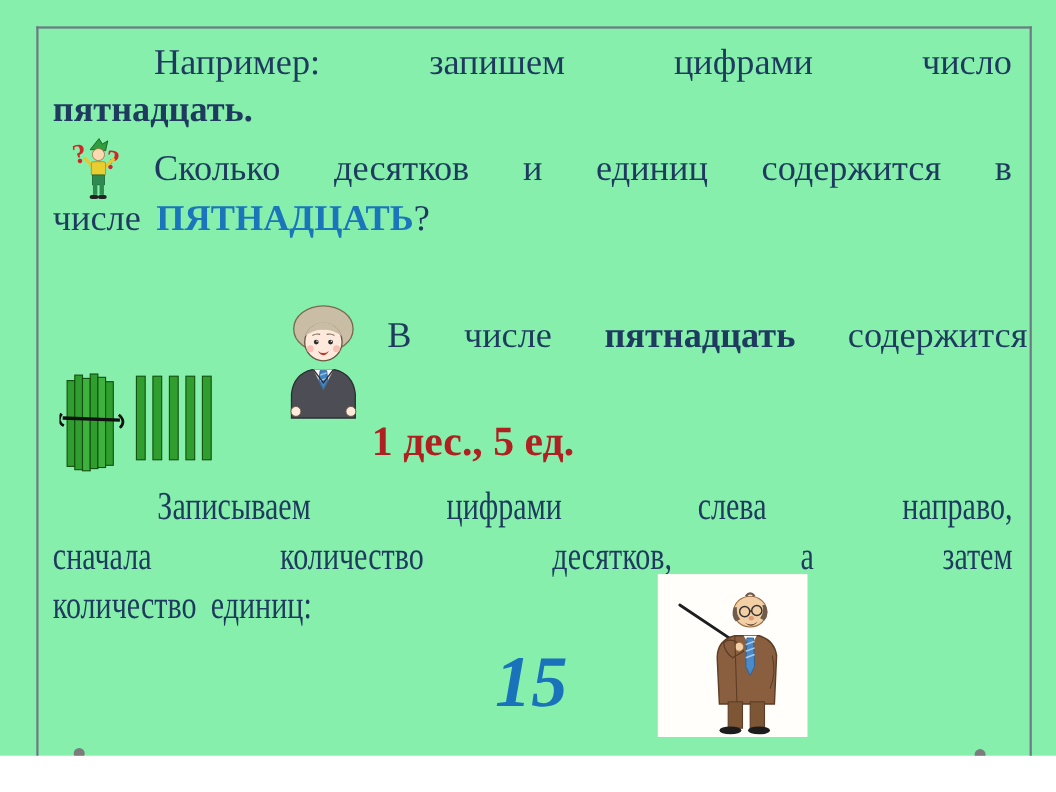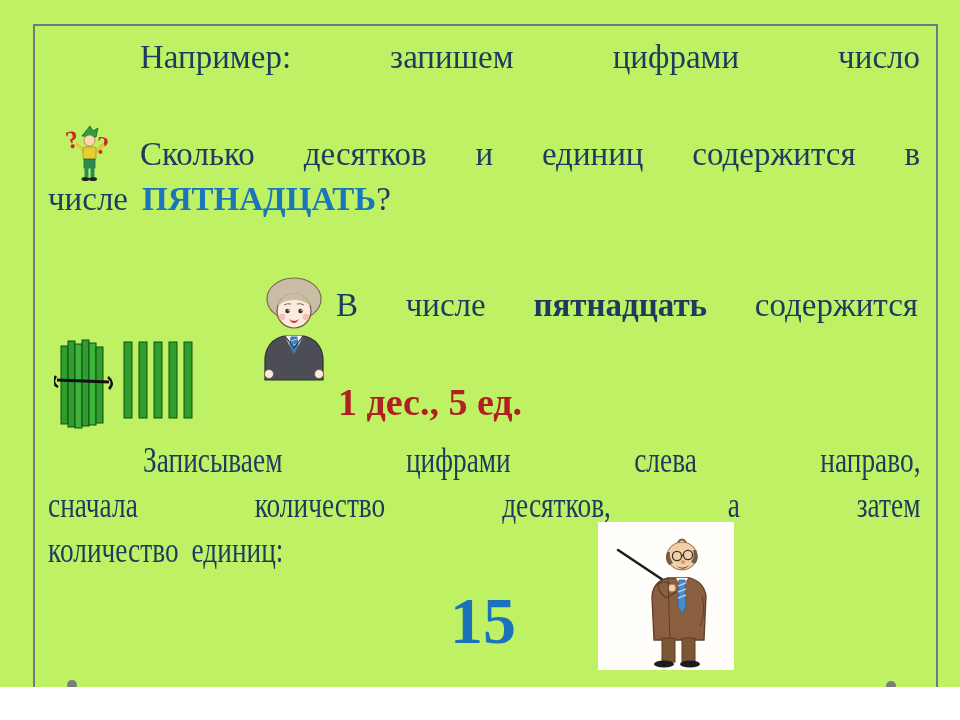--- a/index.html
+++ b/index.html
@@ -1,72 +1,73 @@
 <!DOCTYPE html>
 <html><head>
 <meta charset="utf-8">
 <style>
   html,body{margin:0;padding:0;}
   .slide{
     position:relative;width:960px;height:687px;overflow:hidden;
-    background:#bef264;
+    background:#86efac;
     font-family:"Liberation Serif",serif;
     color:#1e3a5e;
   }
   .frame{
     position:absolute;left:33px;top:24px;width:901px;height:675px;
     border-top:2px solid #6d7884;border-left:2px solid #6d7884;border-right:2px solid #6d7884;
   }
   p{margin:0;}
   .line{
     position:absolute;left:48px;width:872px;
     font-size:33px;line-height:45px;color:#1e3a5e;
   }
   .just{text-align:justify;text-align-last:justify;}
   .t1{top:35px;padding-left:92px;width:780px;}
   .t2{top:78px;}
   .t3{top:132px;padding-left:92px;width:780px;}
   .t4{top:177px;}
   .blue{color:#1b75bb;}
   .gap{margin-left:14px;}
-  .m1{left:336px;width:582px;top:283px;}
+  .m1{left:352px;width:582px;top:283px;}
   .m2{left:338px;width:582px;top:327px;word-spacing:7px;}
   .m3{left:338px;width:582px;top:380px;font-size:38px;font-weight:bold;color:#b02020;}
   .rule{
     position:absolute;left:48px;top:438px;width:1148px;
     transform:scaleX(0.76);transform-origin:0 0;
   }
   .rline{
     font-size:36px;line-height:45px;color:#1e3a5e;width:1148px;
   }
   .r1{padding-left:125px;width:1023px;}
   .r3{word-spacing:8px;}
   .big15{
     position:absolute;left:450px;top:586px;
-    font-size:66px;line-height:70px;font-weight:bold;color:#1a72ba;
+    font-size:66px;line-height:70px;font-weight:bold;color:#1a72ba;font-style:italic;
   }
   .icon,.img{position:absolute;}
   .jester{left:66px;top:124px;width:48px;height:60px;}
   .sticks{left:54px;top:336px;width:150px;height:100px;}
   .boy{left:252px;top:274px;width:84px;height:108px;}
   .teacher{left:598px;top:522px;width:136px;height:148px;background:#fffefb;}
   .footer-line-dark{position:absolute;left:26px;top:699px;width:910px;height:2px;background:#4a5866;}
   .footer-line-light{position:absolute;left:26px;top:701px;width:910px;height:3px;background:#dde7f1;}
   .dot{position:absolute;width:10px;height:10px;border-radius:50%;background:#7c7c7c;}
   .dot-left{left:67px;top:680px;}
   .dot-right{left:886px;top:681px;}
   b{font-weight:bold;}
 </style>
 </head>
 <body>
 
 <div class="slide">
   <div class="frame"></div>
 
   <p class="line just t1">Например: запишем цифрами число</p>
+  <p class="line t2"><b>пятнадцать.</b></p>
 
   <div class="icon jester">
     <svg width="48" height="60" viewBox="0 0 48 60">
       <text x="0" y="24" font-size="25" font-weight="bold" fill="#cf2727" font-family="serif" transform="rotate(-12 6 16)">?</text>
       <text x="30" y="30" font-size="25" font-weight="bold" fill="#cf2727" font-family="serif" transform="rotate(10 38 22)">?</text>
       <path d="M16 12 L24 2 L27 7 L32 4 L30 13 Z" fill="#2f9e3f" stroke="#1a5c24" stroke-width="0.8"></path>
       <circle cx="23.5" cy="16.5" r="5.5" fill="#fcd9b0" stroke="#9a6a3a" stroke-width="0.7"></circle>
       <path d="M18 27 L11 20" stroke="#e8c832" stroke-width="3" fill="none" stroke-linecap="round"></path>
       <path d="M30 27 L37 21" stroke="#e8c832" stroke-width="3" fill="none" stroke-linecap="round"></path>
       <rect x="17" y="23" width="13" height="13" rx="2" fill="#e8cf2f" stroke="#9c8a1e" stroke-width="0.7"></rect>

